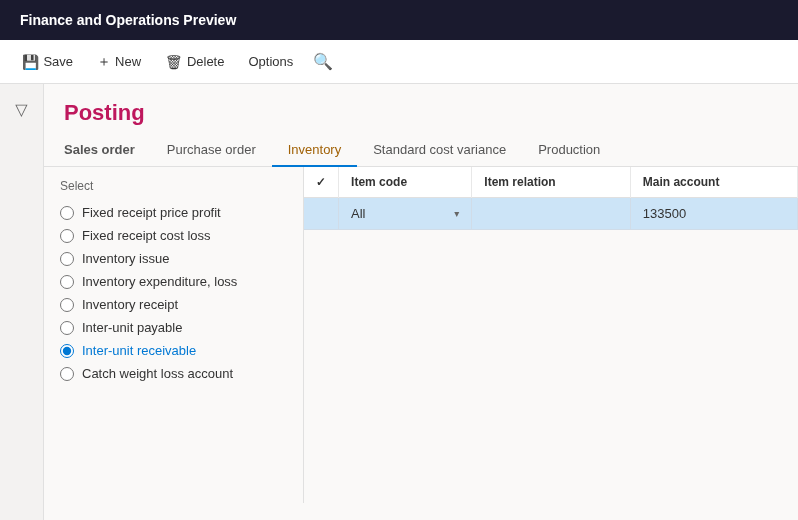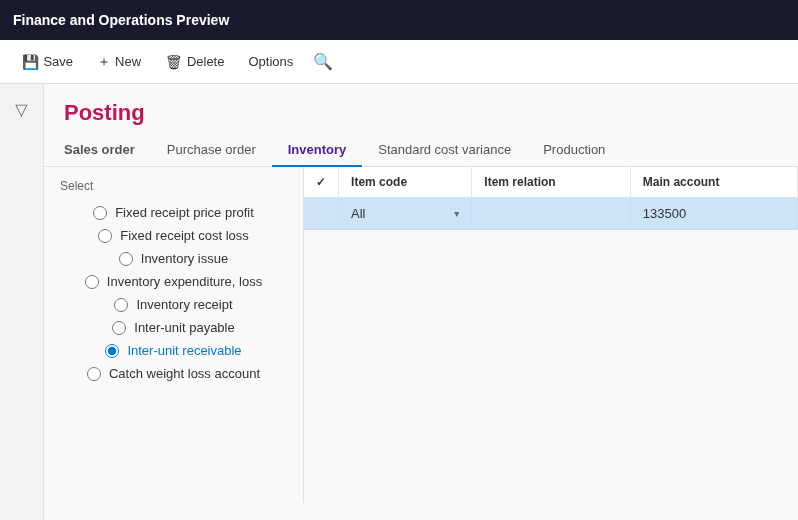--- a/index.html
+++ b/index.html
@@ -2,21 +2,21 @@
 <html><head>
   <meta charset="utf-8">
   <style>
     * { box-sizing: border-box; margin: 0; padding: 0; }
     body { font-family: 'Segoe UI', Arial, sans-serif; font-size: 13px; background: #f3f2f1; width: 798px; height: 520px; overflow: hidden; }
 
     
     .top-bar {
       background: #1a1a2e;
       color: #fff;
-      padding: 0 13px;
+      padding: 0 20px;
       height: 40px;
       display: flex;
       align-items: center;
     }
     .top-bar-title {
       font-size: 14px;
       font-weight: 600;
       color: #fff;
     }
 
@@ -99,23 +99,23 @@
       padding: 8px 16px;
       cursor: pointer;
       color: #555;
       font-size: 13px;
       border-bottom: 2px solid transparent;
       margin-bottom: -1px;
       white-space: nowrap;
     }
     .tab:first-child { padding-left: 0; font-weight: bold; }
     .tab.active {
-      color: #4c1d95;
+      color: #a16207;
       border-bottom: 2px solid #0078d4;
-      font-weight: 700;
+      font-weight: 400;
     }
 
     
     .tab-content {
       display: flex;
       height: calc(100% - 100px);
     }
 
     
     .list-panel {
@@ -129,21 +129,20 @@
       margin-bottom: 8px;
     }
     .radio-item {
       display: flex;
       align-items: center;
       gap: 8px;
       padding: 4px 0;
       font-size: 13px;
       color: #333;
       cursor: pointer;
-      justify-content: center;
     }
     .radio-item input[type="radio"] {
       accent-color: #0078d4;
       width: 14px;
       height: 14px;
       cursor: pointer;
     }
     .radio-item label {
       cursor: pointer;
       color: #0078d4;

